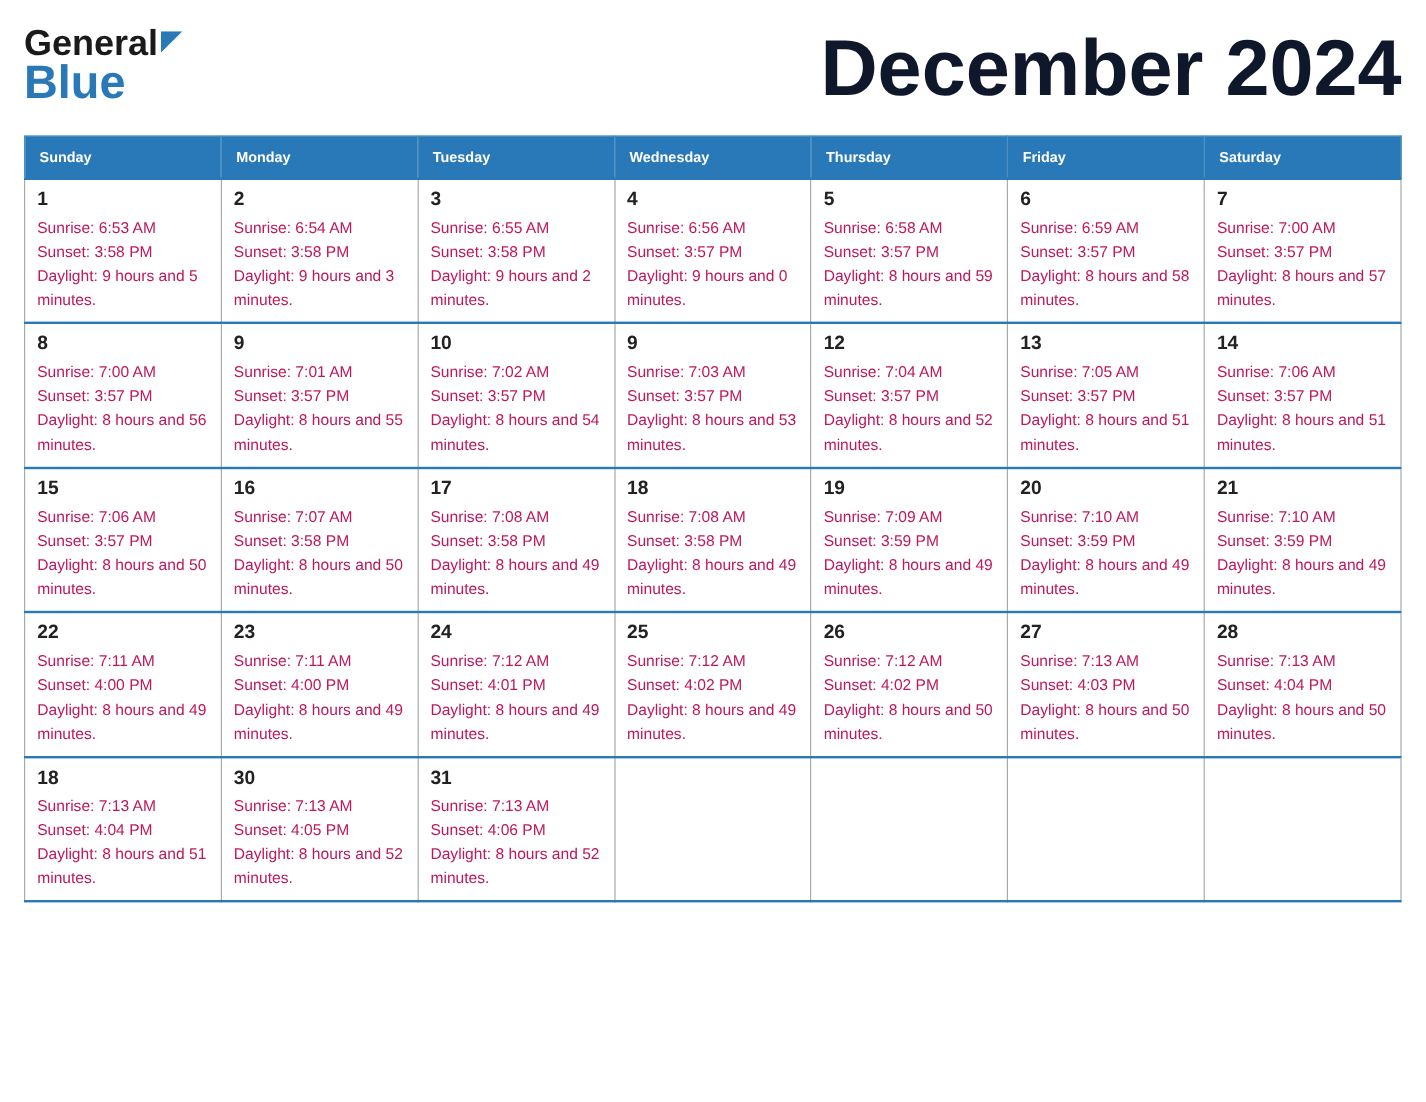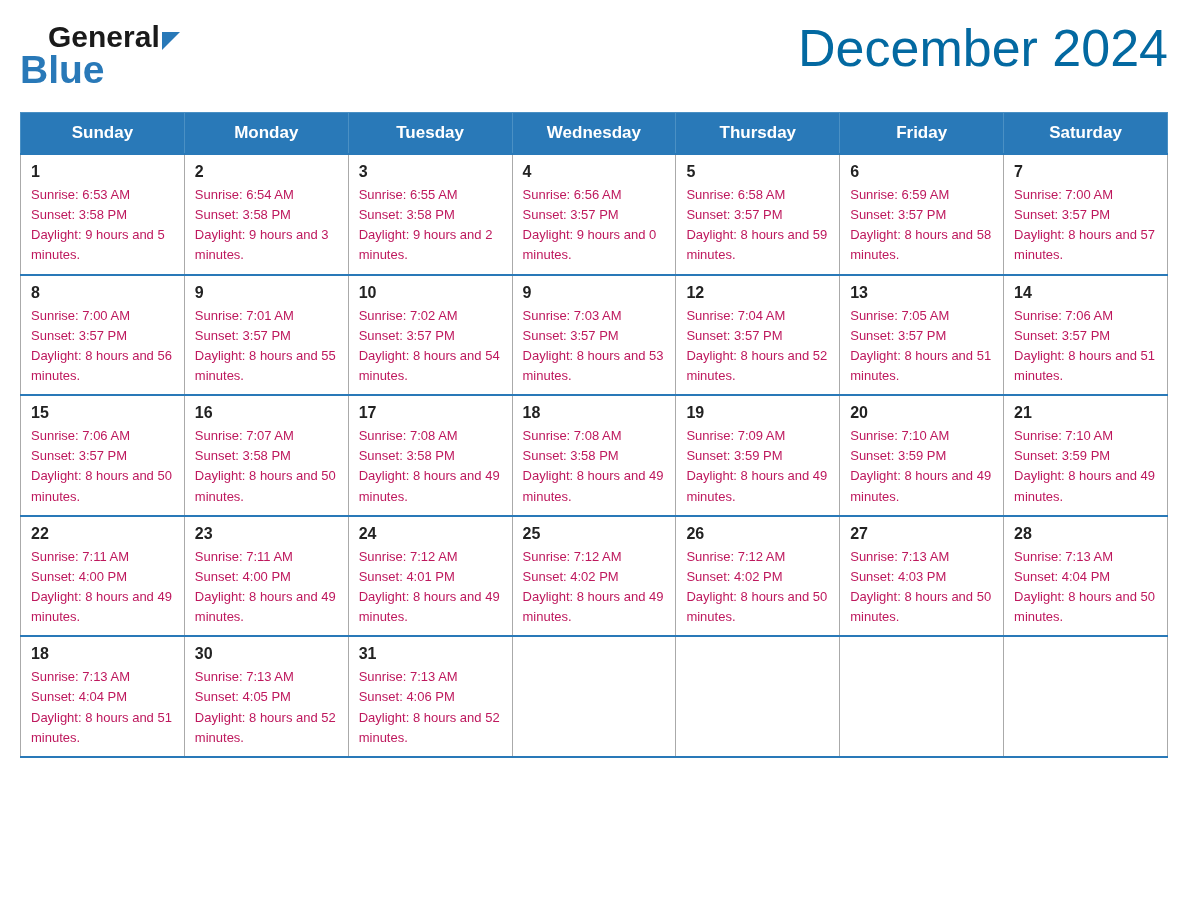--- a/index.html
+++ b/index.html
@@ -16,48 +16,47 @@
       align-items: flex-start;
       margin-bottom: 20px;
     }
     .logo {
       display: flex;
       flex-direction: column;
       align-items: flex-start;
     }
     .logo-line {
       display: flex;
-      align-items: flex-end;
-      margin-left: 28px;
+      align-items: center;
     }
     .title-section {
       text-align: right;
     }
     .month-title {
-      font-size: 52px;
-      font-weight: normal;
-      color: #0369a1;
+      font-size: 66px;
+      font-weight: bold;
+      color: #0f172a;
       line-height: 1.1;
     }
     .location {
       font-size: 22px;
       color: #444;
     }
     .calendar-table {
       width: 100%;
       border-collapse: collapse;
       border: 1px solid #888;
     }
     .calendar-table th {
       background-color: #2979b8;
       color: #fff;
-      font-size: 17px;
+      font-size: 12px;
       font-weight: bold;
       padding: 10px 12px;
-      text-align: center;
+      text-align: left;
       border: 1px solid #4a90c4;
     }
     .calendar-table td {
       vertical-align: top;
       padding: 8px 10px;
       border: 1px solid #aaa;
       width: calc(100% / 7);
       min-height: 110px;
       font-size: 13.5px;
       color: #222;

